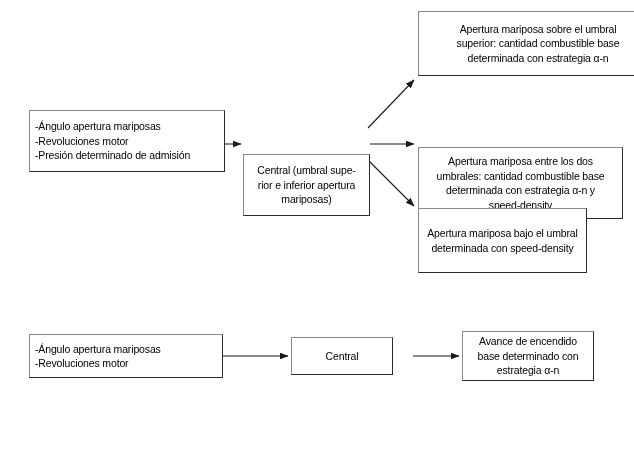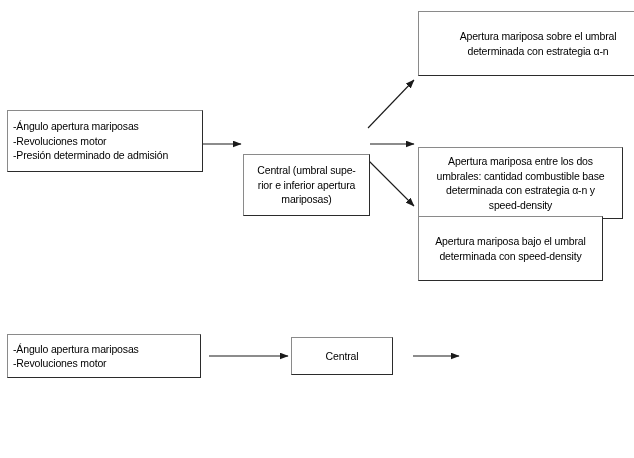--- a/index.html
+++ b/index.html
@@ -41,20 +41,21 @@
     white-space: pre;
   }
   .node.center-text {
     align-items: center;
     text-align: center;
   }
   .node.left-text {
     align-items: flex-start;
     text-align: left;
     padding-left: 5px;
+    margin-left: 22px;
   }
   svg.connectors {
     position: absolute;
     left: 0; top: 0;
     width: 634px;
     height: 458px;
     pointer-events: none;
     overflow: visible;
   }
 </style>
@@ -90,38 +91,44 @@
   </div>
 
   <div class="node center-text" style="left:243px; top:110px; width:127px; height:62px;margin-top:44px;">
     <span class="line">Central (umbral supe-</span>
     <span class="line">rior e inferior apertura</span>
     <span class="line">mariposas)</span>
   </div>
 
   <div class="node center-text" style="left:418px; top:11px; width:240px; height:65px;">
     <span class="line">Apertura mariposa sobre el umbral</span>
+    <span class="line">superior: cantidad combustible base</span>
     <span class="line">determinada con estrategia α-n</span>
   </div>
 
   <div class="node center-text" style="left:418px; top:110px; width:205px; height:72px;margin-top:37px;">
     <span class="line">Apertura mariposa entre los dos</span>
     <span class="line">umbrales: cantidad combustible base</span>
     <span class="line">determinada con estrategia α-n y</span>
     <span class="line">speed-density</span>
   </div>
 
-  <div class="node center-text" style="left:418px; top:216px; width:185px; height:65px;">
+  <div class="node center-text" style="left:418px; top:208px; width:169px; height:65px;">
     <span class="line">Apertura mariposa bajo el umbral</span>
     <span class="line">determinada con speed-density</span>
   </div>
 
   <div class="node left-text" style="left:7px; top:334px; width:194px; height:44px;">
     <span class="line">-Ángulo apertura mariposas</span>
     <span class="line">-Revoluciones motor</span>
   </div>
 
   <div class="node center-text" style="left:291px; top:337px; width:102px; height:38px;">
     <span class="line">Central</span>
   </div>
 
+  <div class="node center-text" style="left:462px; top:331px; width:132px; height:50px;">
+    <span class="line">Avance de encendido</span>
+    <span class="line">base determinado con</span>
+    <span class="line">estrategia α-n</span>
+  </div>
 
 </div>
 
 </body></html>

